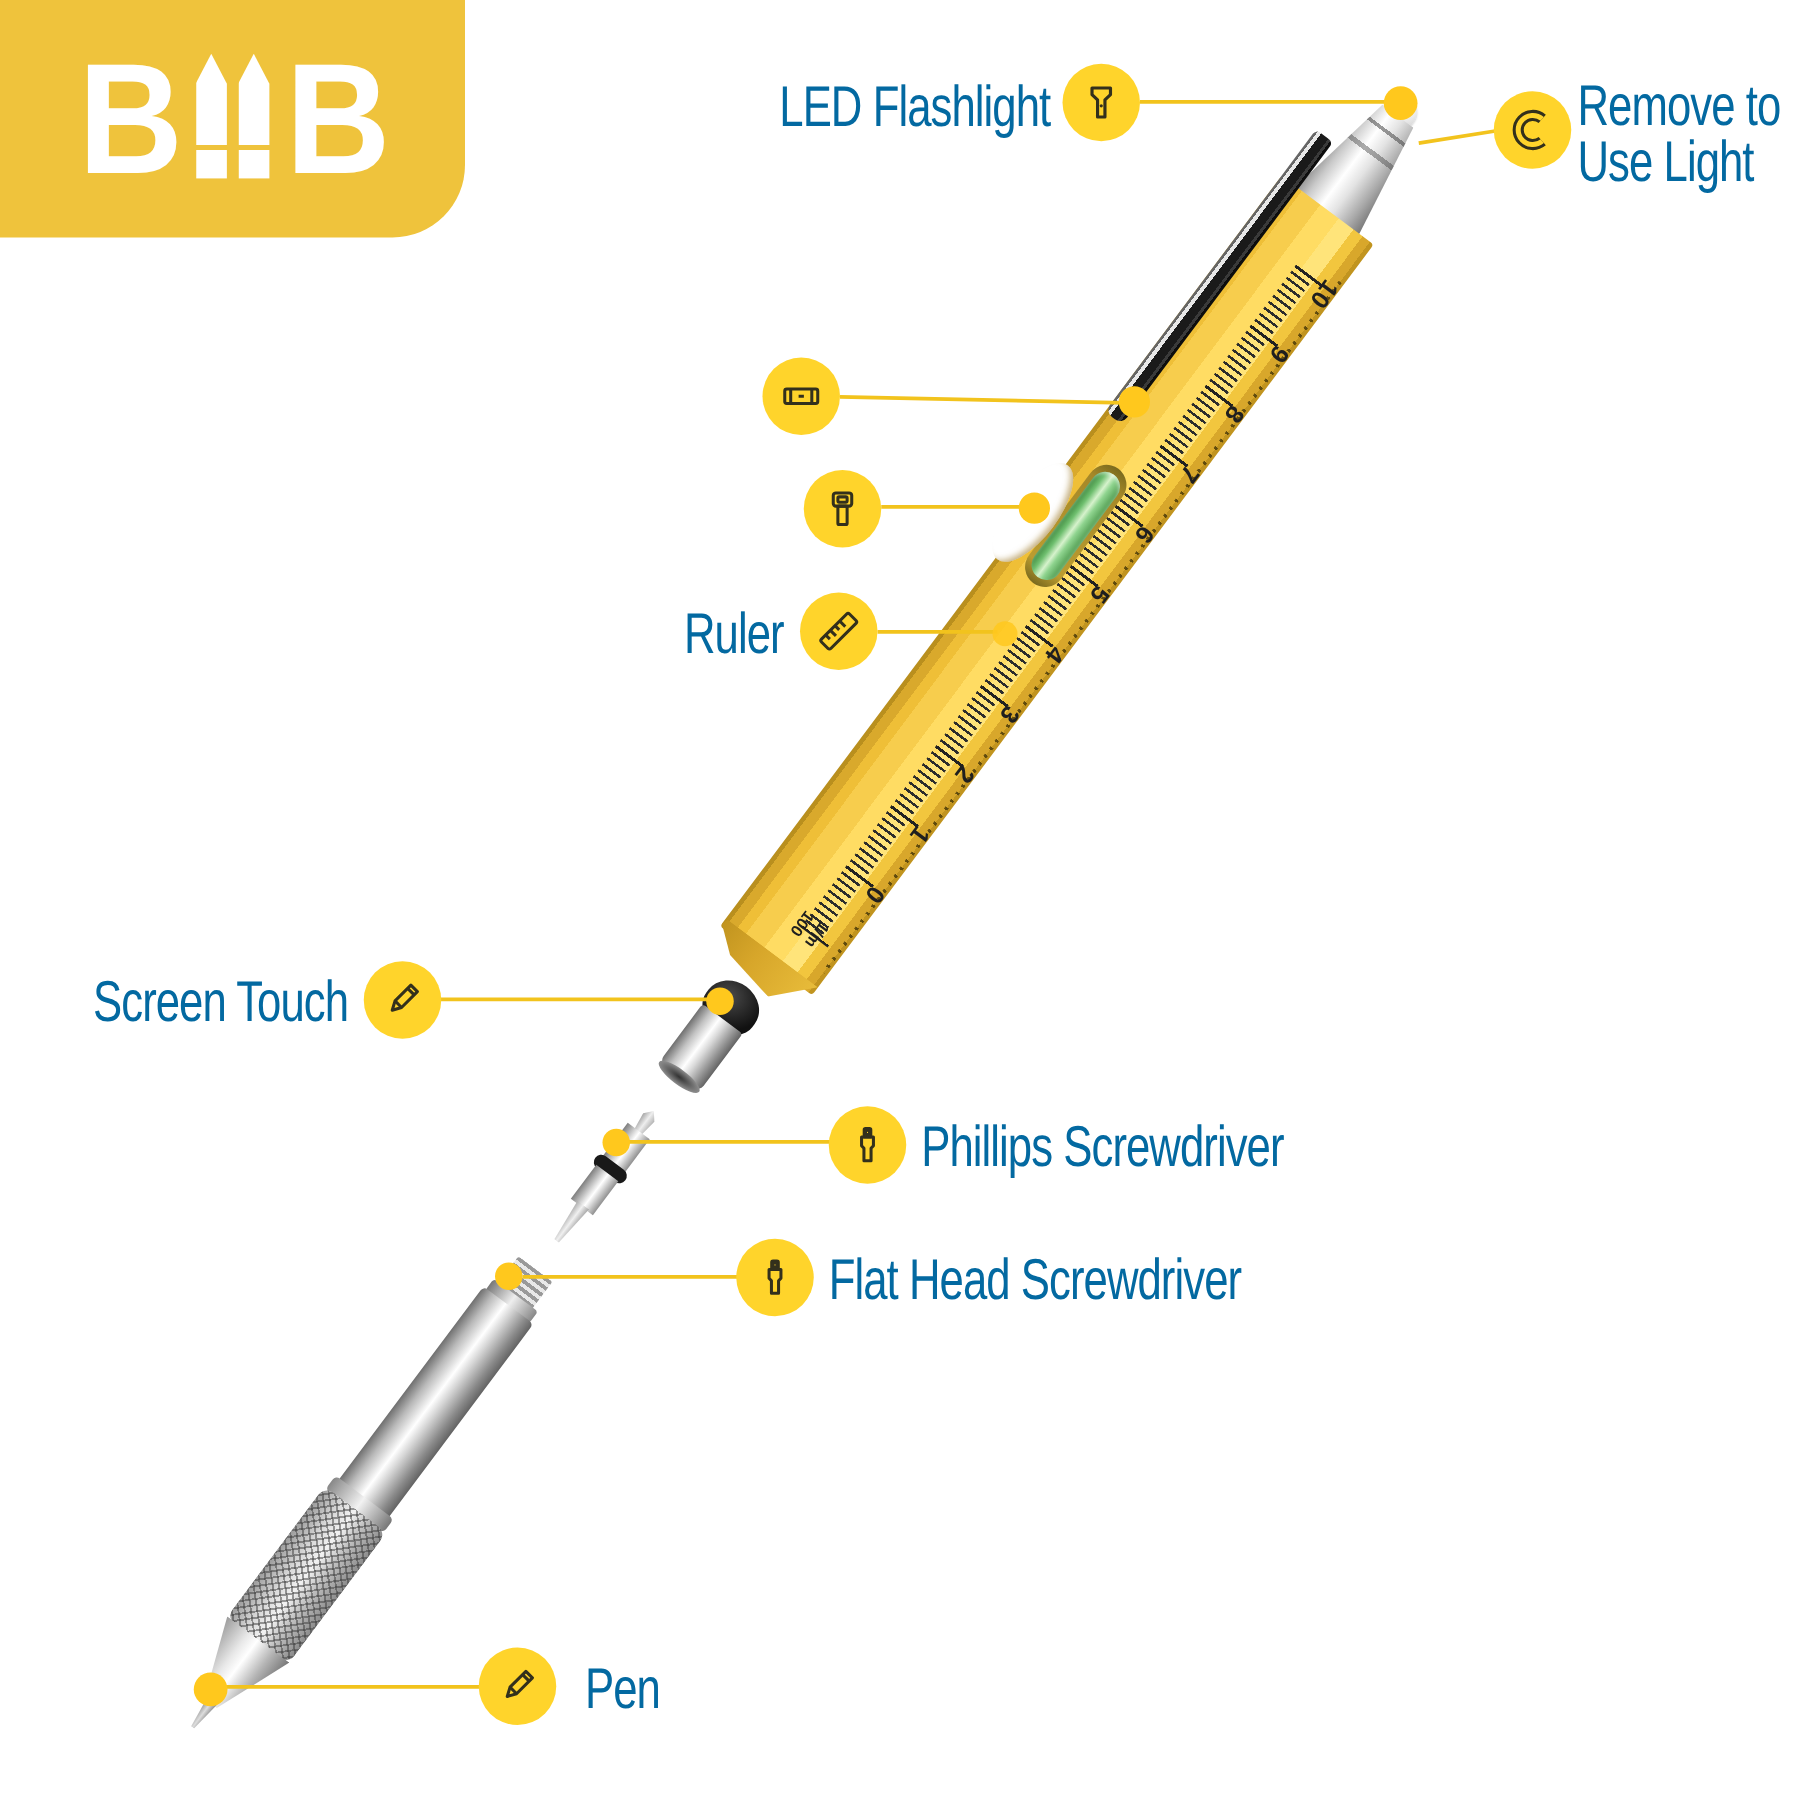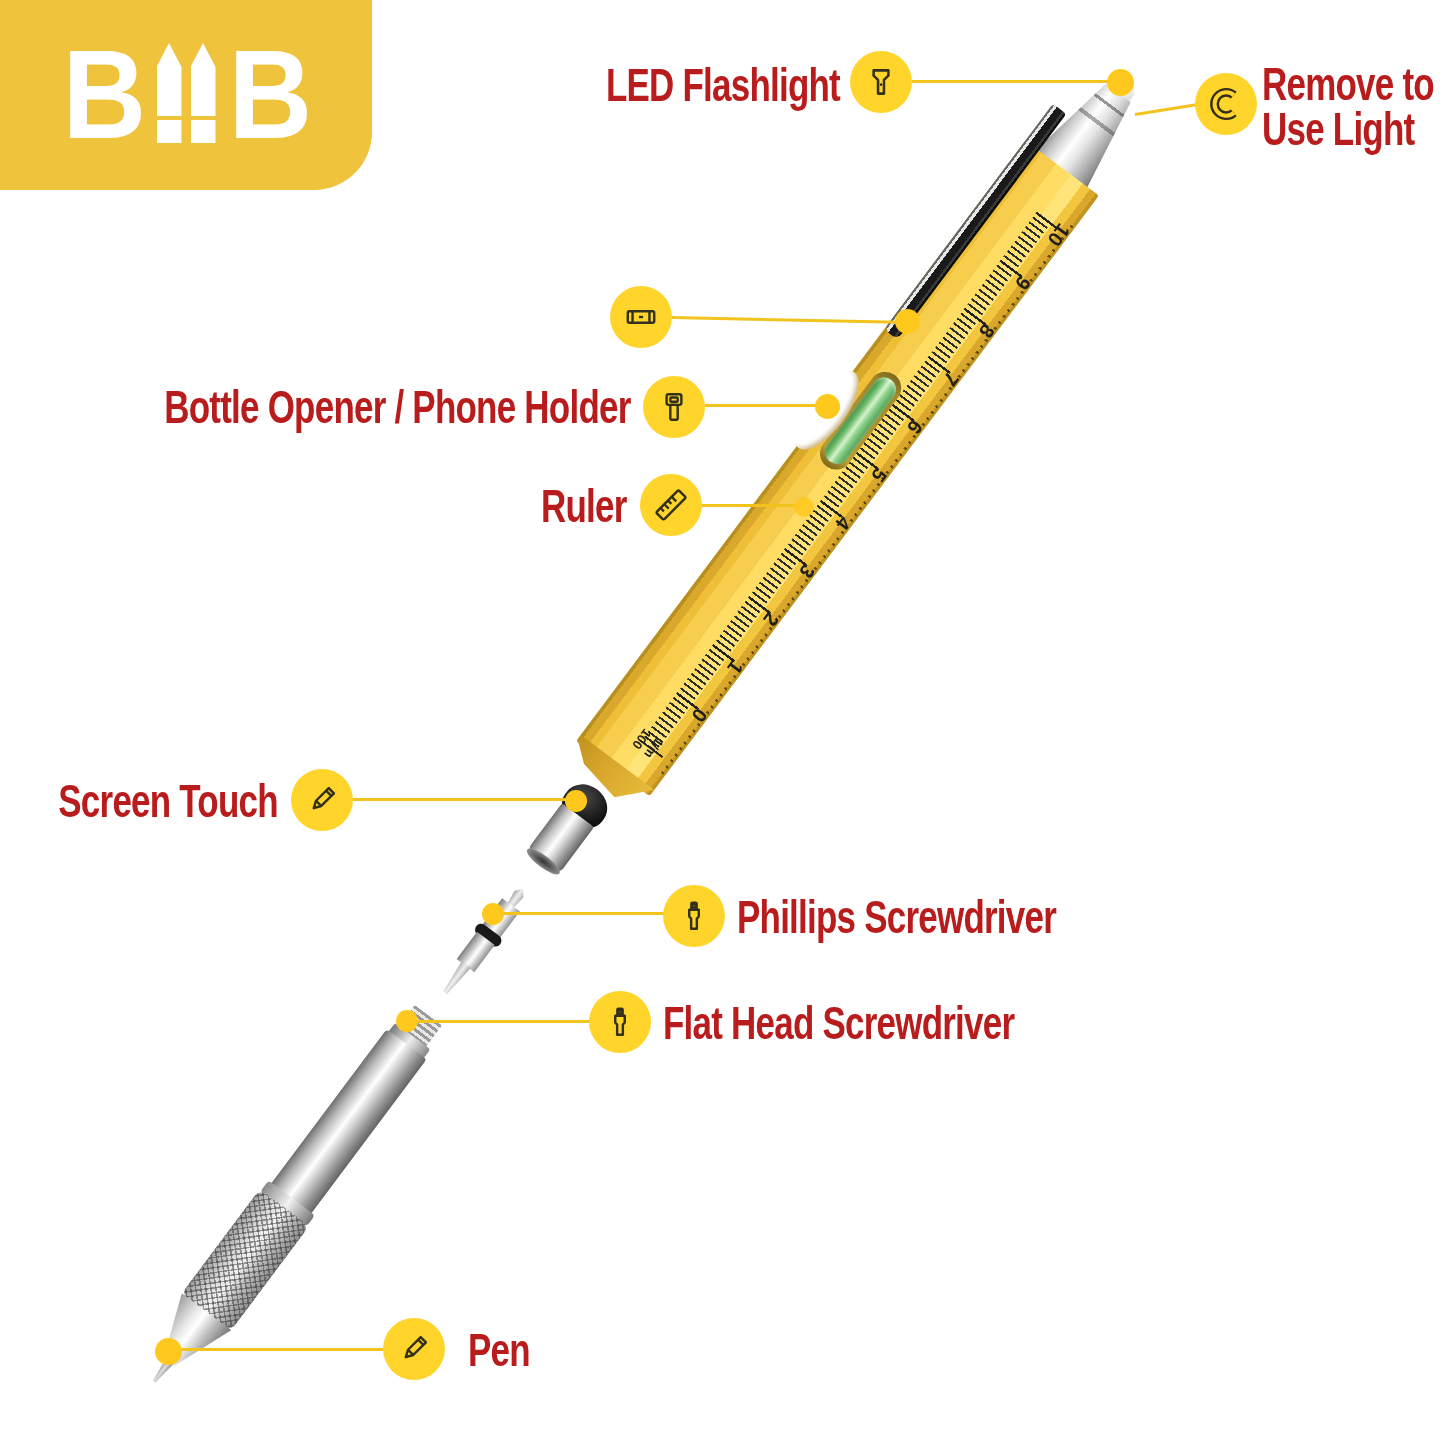--- a/index.html
+++ b/index.html
@@ -8,21 +8,21 @@
 
   
   #logo-box{position:absolute;left:0;top:0;width:372px;height:190px;
             border-radius:0 0 58px 0;display:flex;align-items:center;justify-content:center;gap:9px;}
   .logo-b{font-size:126px;font-weight:bold;color:#fff;line-height:1;display:inline-block;
           transform:scaleX(.92);letter-spacing:-2px;}
   .logo-pencil{width:25px;height:100px;margin-top:-4px;
      clip-path:polygon(50% 0,100% 24%,100% 100%,0 100%,0 24%);}
 
   
-  .label{position:absolute;color:#b91c1c;font-weight:bold;font-size:46px;line-height:48px;
+  .label{position:absolute;color:#0369a1;font-weight:normal;font-size:46px;line-height:48px;
          white-space:nowrap;}
   .label>span{display:inline-block;transform:scaleX(.76);letter-spacing:-1px;}
   .label.r{text-align:right;}
   .label.r>span{transform-origin:right center;}
   .label.l>span{transform-origin:left center;}
   #lb-led    {right:605px;top:61px;}
   #lb-remove {left:1262px;top:62px;line-height:45px;}
   #lb-bubble {right:847px;top:295px;}
   #lb-bottle {right:814px;top:383px;}
   #lb-ruler  {right:818px;top:482px;}
@@ -284,22 +284,20 @@
         <line x1="14.5" y1="9" x2="21.5" y2="9"></line>
       </g>
     </svg>
   </div>
 
   <div class="label r" id="lb-led">
     <span>LED Flashlight</span></div>
   <div class="label l" id="lb-remove">
     <span>Remove to</span><br>
     <span>Use Light</span></div>
-  <div class="label r" id="lb-bottle">
-    <span>Bottle Opener / Phone Holder</span></div>
   <div class="label r" id="lb-ruler">
     <span>Ruler</span></div>
   <div class="label r" id="lb-screen">
     <span>Screen Touch</span></div>
   <div class="label l" id="lb-phil">
     <span>Phillips Screwdriver</span></div>
   <div class="label l" id="lb-flat">
     <span>Flat Head Screwdriver</span></div>
   <div class="label l" id="lb-pen">
     <span>Pen</span></div>

